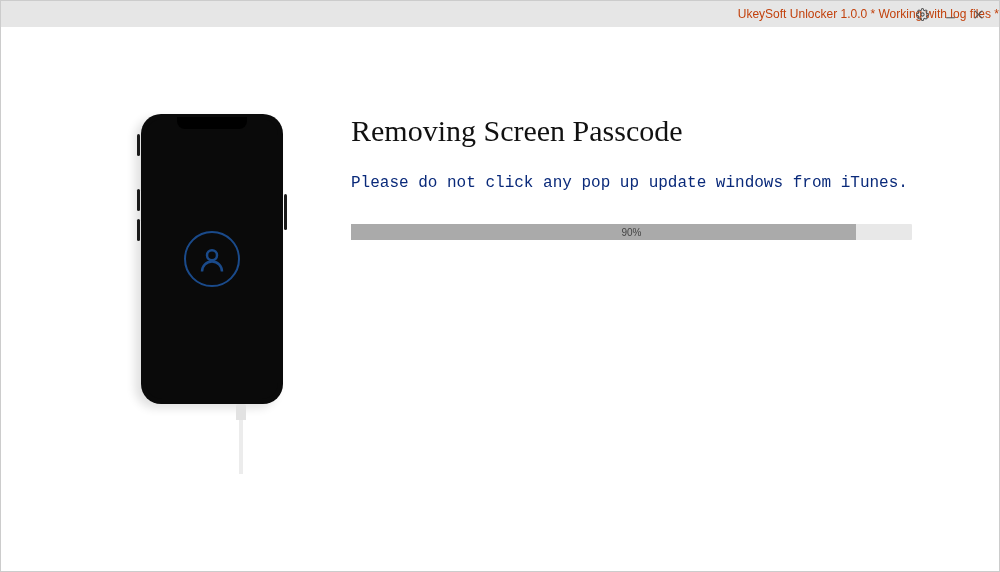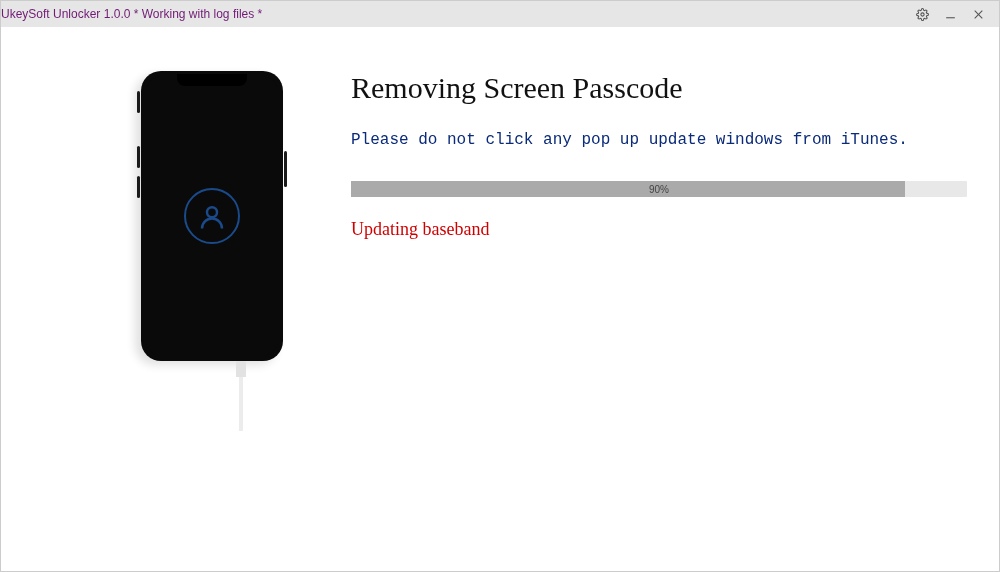--- a/index.html
+++ b/index.html
@@ -1,38 +1,38 @@
 <!DOCTYPE html>
 <html><head>
   <meta charset="utf-8">
   <style>
     * { margin: 0; padding: 0; box-sizing: border-box; }
     body { font-family: "Segoe UI", Arial, sans-serif; background: #fff; width: 1000px; height: 572px; overflow: hidden; position: relative; border: 1px solid #ccc; }
     .titlebar { height: 26px; background: #e6e6e6; display: flex; align-items: center; position: relative; }
-    .titlebar-title { flex: 1; text-align: left; font-size: 12px; color: #701a75; }
+    .titlebar-title { flex: 1; text-align: right; font-size: 12px; color: #c2410c; }
     .titlebar-controls { position: absolute; right: 0; top: 0; height: 26px; display: flex; align-items: center; gap: 14px; padding-right: 14px; }
     .titlebar-icon { width: 14px; height: 14px; display: flex; align-items: center; justify-content: center; cursor: pointer; color: #555; }
     .titlebar-icon svg { width: 13px; height: 13px; }
-    .content { display: flex; padding: 44px 60px 0 140px; }
+    .content { display: flex; padding: 87px 60px 0 140px; }
     .phone-col { width: 200px; flex-shrink: 0; position: relative; }
     .phone { width: 142px; height: 290px; background: #0a0a0a; border-radius: 20px; position: relative; box-shadow: -6px 4px 10px rgba(0,0,0,0.12); }
     .phone::before { content:""; position:absolute; left:-4px; top:20px; width:3px; height:22px; background:#1a1a1a; border-radius:2px; box-shadow: 0 55px 0 #1a1a1a, 0 85px 0 #1a1a1a; }
     .phone::after { content:""; position:absolute; right:-4px; top:80px; width:3px; height:36px; background:#1a1a1a; border-radius:2px; }
     .notch { position:absolute; top:3px; left:50%; transform:translateX(-50%); width:70px; height:12px; background:#000; border-radius: 0 0 8px 8px; z-index:2; }
     .screen { position:absolute; top:5px; left:5px; right:5px; bottom:5px; background:#0a0a0a; border-radius:16px; overflow:hidden; display:flex; align-items:center; justify-content:center; }
     .user-icon { width:56px; height:56px; border:2px solid #1a4a8a; border-radius:50%; display:flex; align-items:center; justify-content:center; }
     .user-icon svg { width:30px; height:30px; stroke:#1a4a8a; fill:none; stroke-width:2; }
     .cable { position:absolute; top:290px; left:50%; transform:translateX(-50%); width:14px; height:70px; }
     .cable::before { content:""; display:block; width:10px; height:16px; background:#e2e2e2; margin:0 auto; border-radius:2px 2px 0 0; }
     .cable::after { content:""; display:block; width:4px; height:54px; background:#ececec; margin:0 auto; }
     .right-col { flex:1; padding-left: 10px; }
     .heading { font-family: Georgia, "Times New Roman", serif; font-size: 30px; font-weight: 400; color:#111; margin-bottom: 26px; }
     .desc { font-family: Georgia, "Times New Roman", serif; font-size: 18px; color:#222; line-height:1.45; margin-bottom: 18px; max-width: 640px; }
     .warning { font-family: Liberation Mono, monospace; font-size: 16px; color:#0a2a7a; margin-bottom: 32px; }
-    .progress-wrap { width: 616px; height: 16px; background:#e8e8e8; border-radius:1px; position:relative; margin-bottom: 22px; }
+    .progress-wrap { width: 561px; height: 16px; background:#e8e8e8; border-radius:1px; position:relative; margin-bottom: 22px; }
     .progress-fill { height:100%; background:#aaa; width:90%; position:relative; }
     .progress-label { position:absolute; top:50%; left:50%; transform:translate(-50%,-50%); font-size:10px; color:#444; }
     .status { font-family: Georgia, "Times New Roman", serif; font-size: 18px; color:#d00000; }
   </style>
 </head>
 <body>
 
 <div class="titlebar">
   <div class="titlebar-title">UkeySoft Unlocker 1.0.0 * Working with log files *</div>
   <div class="titlebar-controls">
@@ -72,15 +72,14 @@
     <div class="cable"></div>
   </div>
 
   <div class="right-col">
     <h1 class="heading">Removing Screen Passcode</h1>
     <p class="warning">Please do not click any pop up update windows from iTunes.</p>
     <div class="progress-wrap">
       <div class="progress-fill" style="width:90%"></div>
       <span class="progress-label">90%</span>
     </div>
-    <div class="status">Updating baseband</div>
   </div>
 </div>
 
 </body></html>

